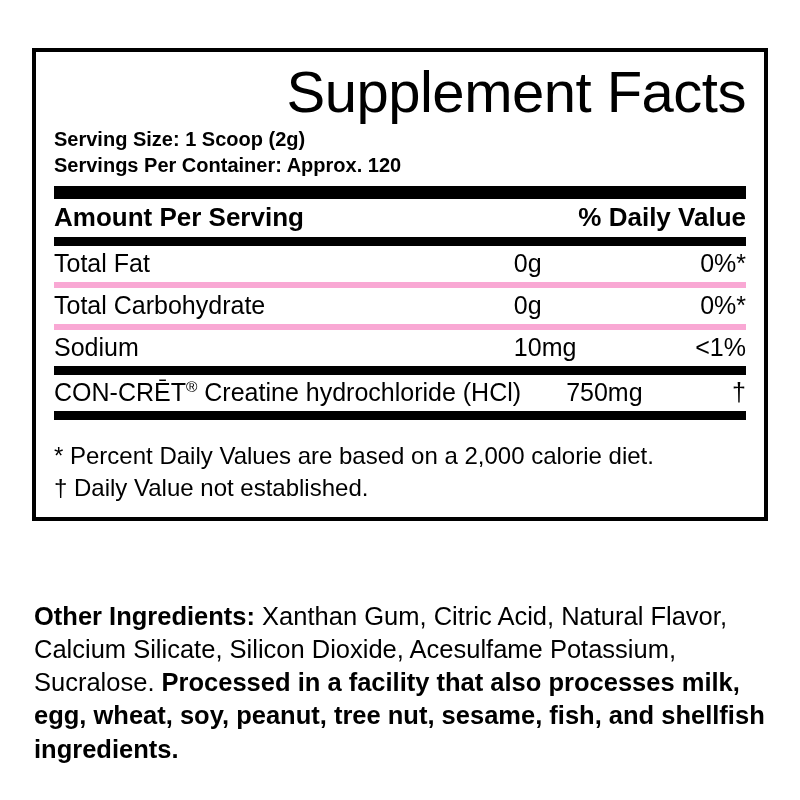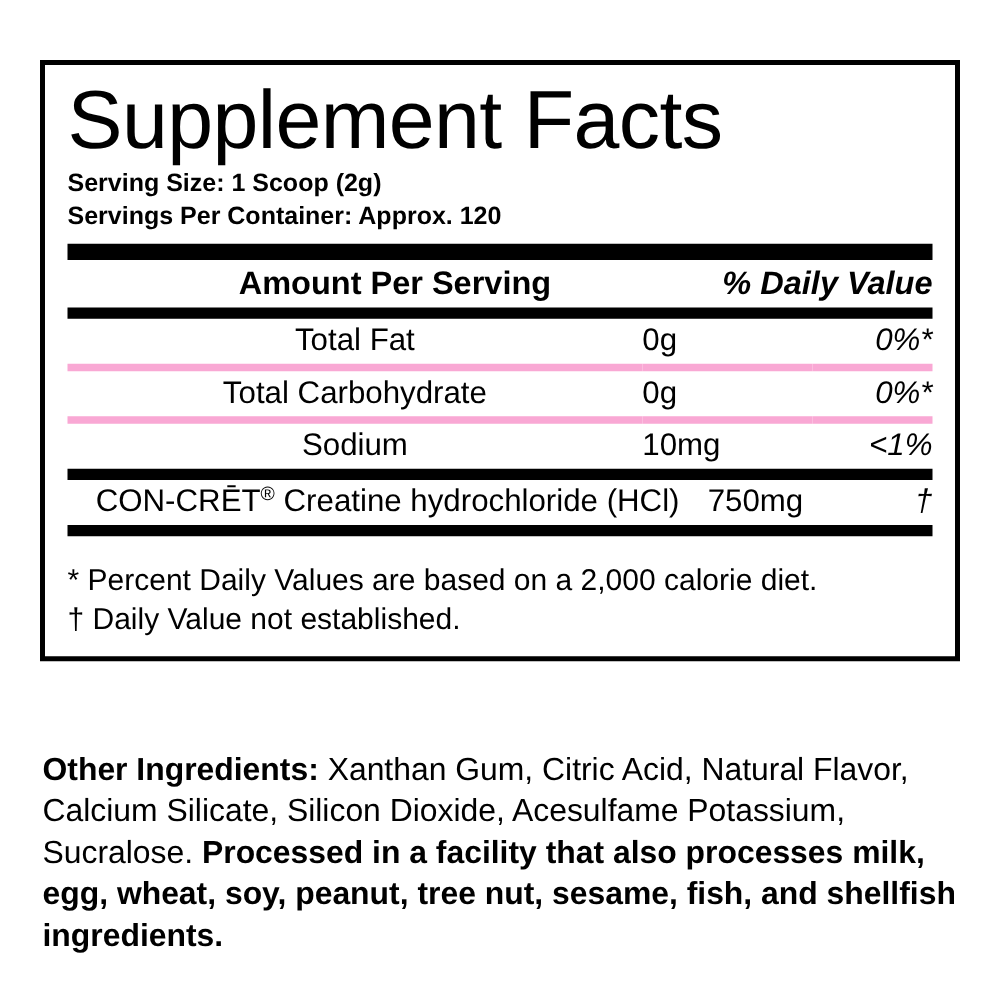--- a/index.html
+++ b/index.html
@@ -28,26 +28,27 @@
     left: 32px;
     top: 48px;
     width: 736px;
     box-sizing: border-box;
     border: 4px solid #000;
     background: #fff;
     padding: 8px 18px 14px 18px;
   }
 
   .sf-title {
-    font-size: 66px;
+    font-size: 58px;
     line-height: 1.02;
     font-weight: 400;
     letter-spacing: -0.5px;
     margin: 2px 0 6px 0;
     white-space: nowrap;
+    text-align: right;
   }
 
   .serving-line {
     font-size: 20px;
     line-height: 1.28;
     font-weight: 700;
   }
 
   .rule-thick {
     height: 13px;
@@ -71,23 +72,23 @@
   }
   .row-sep td {
     border-top: 6px solid #f9a8d4;
   }
   .hdr-row td {
     font-weight: 700;
     font-size: 26px;
     padding-top: 4px;
     padding-bottom: 5px;
   }
-  .col-name { text-align: center; margin-left: 24px; }
+  .col-name { text-align: left; margin-left: 24px; }
   .col-amt  { padding-right: 0; white-space: nowrap; }
-  .col-dv   { text-align: right; width: 96px; white-space: nowrap; font-style: italic; }
+  .col-dv   { text-align: right; width: 96px; white-space: nowrap; }
 
   .nutrient-name { white-space: nowrap; }
 
   .footnotes {
     font-size: 24px;
     line-height: 1.30;
     padding-top: 20px;
   }
 
   

